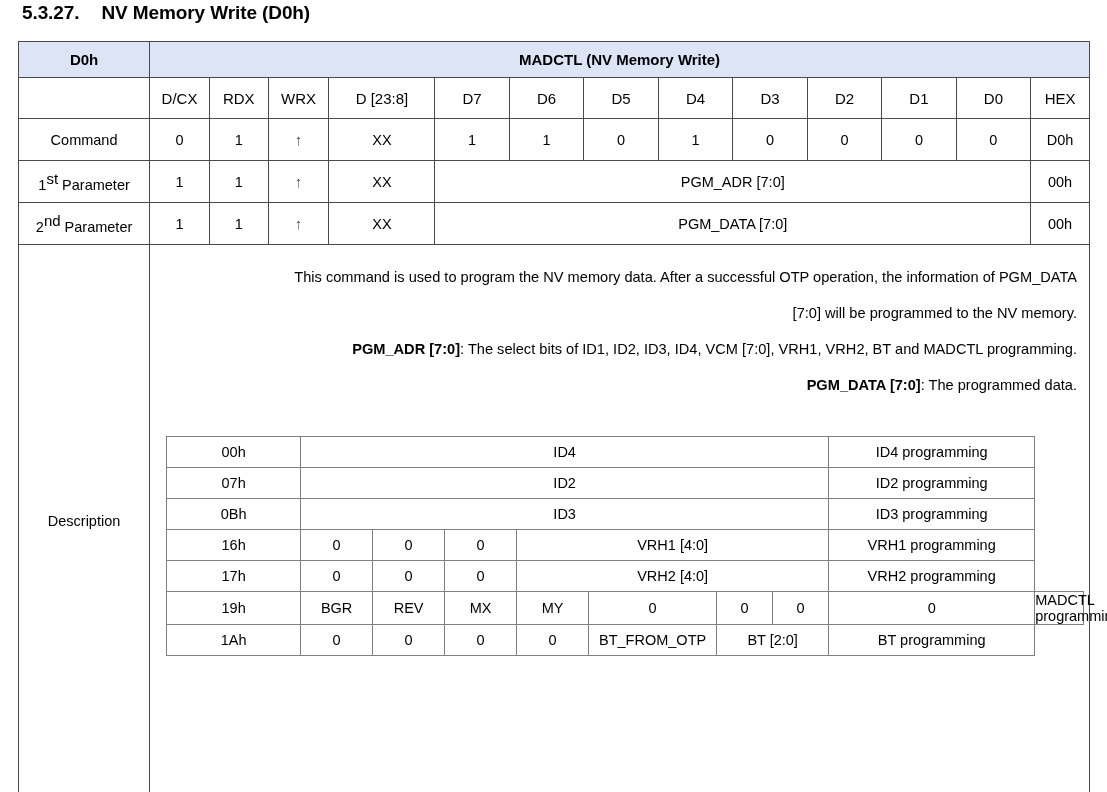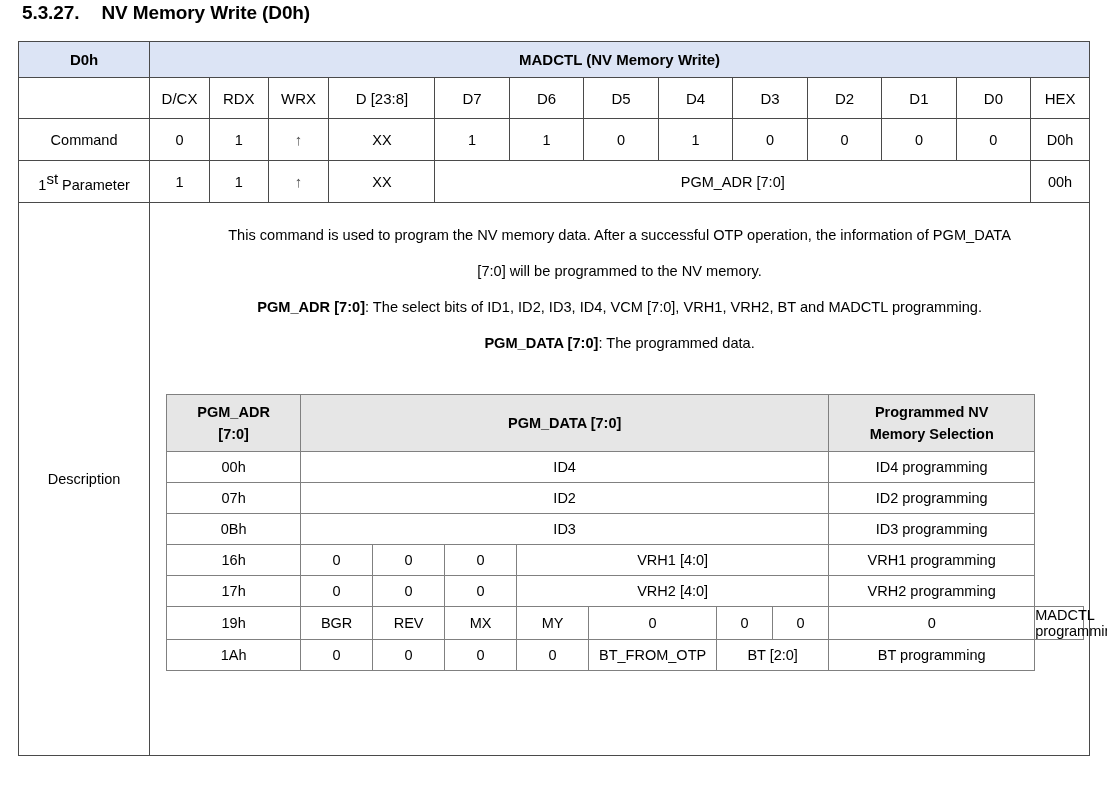--- a/index.html
+++ b/index.html
@@ -85,21 +85,21 @@
     text-align: left;
     vertical-align: top;
     padding: 12px 12px 0 12px;
     height: 540px;
   }
 
   .desc-para {
     font-size: 14.6px;
     line-height: 36px;
     margin: 0 0 0 0;
-    text-align: center;
+    text-align: right;
   }
   .desc-para.first { margin-top: 2px; }
   .desc-para b { font-weight: bold; }
 
   
   .pgm-table {
     border-collapse: collapse;
     table-layout: fixed;
     width: 918px;
     margin-top: 33px;
@@ -193,20 +193,29 @@
       <tr>
         <td class="rowlabel"><span>1</span><sup>st</sup><span> Parameter</span></td>
         <td>1</td>
         <td>1</td>
         <td><span class="arrow-up">↑</span></td>
         <td>XX</td>
         <td colspan="8">PGM_ADR [7:0]</td>
         <td>00h</td>
       </tr>
 
+      <tr>
+        <td class="rowlabel"><span>2</span><sup>nd</sup><span> Parameter</span></td>
+        <td>1</td>
+        <td>1</td>
+        <td><span class="arrow-up">↑</span></td>
+        <td>XX</td>
+        <td colspan="8">PGM_DATA [7:0]</td>
+        <td>00h</td>
+      </tr>
 
       <tr>
         <td class="desc-label">Description</td>
         <td class="desc-body" colspan="13">
 
           <p class="desc-para first">
             <span>This command is used to program the NV memory data. After a successful OTP operation, the information of PGM_DATA</span>
           </p>
           <p class="desc-para">
             <span>[7:0] will be programmed to the NV memory.</span>
@@ -225,31 +234,20 @@
               <col style="width:72px">
               <col style="width:72px">
               <col style="width:72px">
               <col style="width:72px">
               <col style="width:56px">
               <col style="width:56px">
               <col style="width:56px">
               <col style="width:206px">
             </colgroup>
             <tbody id="pgm-body">
-              <tr>
-                <td class="head">
-                  <span>PGM_ADR</span><br>
-                  <span>[7:0]</span>
-                </td>
-                <td class="head" colspan="8">PGM_DATA [7:0]</td>
-                <td class="head">
-                  <span>Programmed NV</span><br>
-                  <span>Memory Selection</span>
-                </td>
-              </tr>
             <tr>
                   <td class="addr">00h</td>
                   <td colspan="8">ID4</td>
                   <td class="sel">ID4 programming</td>
                 </tr>
                 <tr>
                   <td class="addr">07h</td>
                   <td colspan="8">ID2</td>
                   <td class="sel">ID2 programming</td>
                 </tr>

